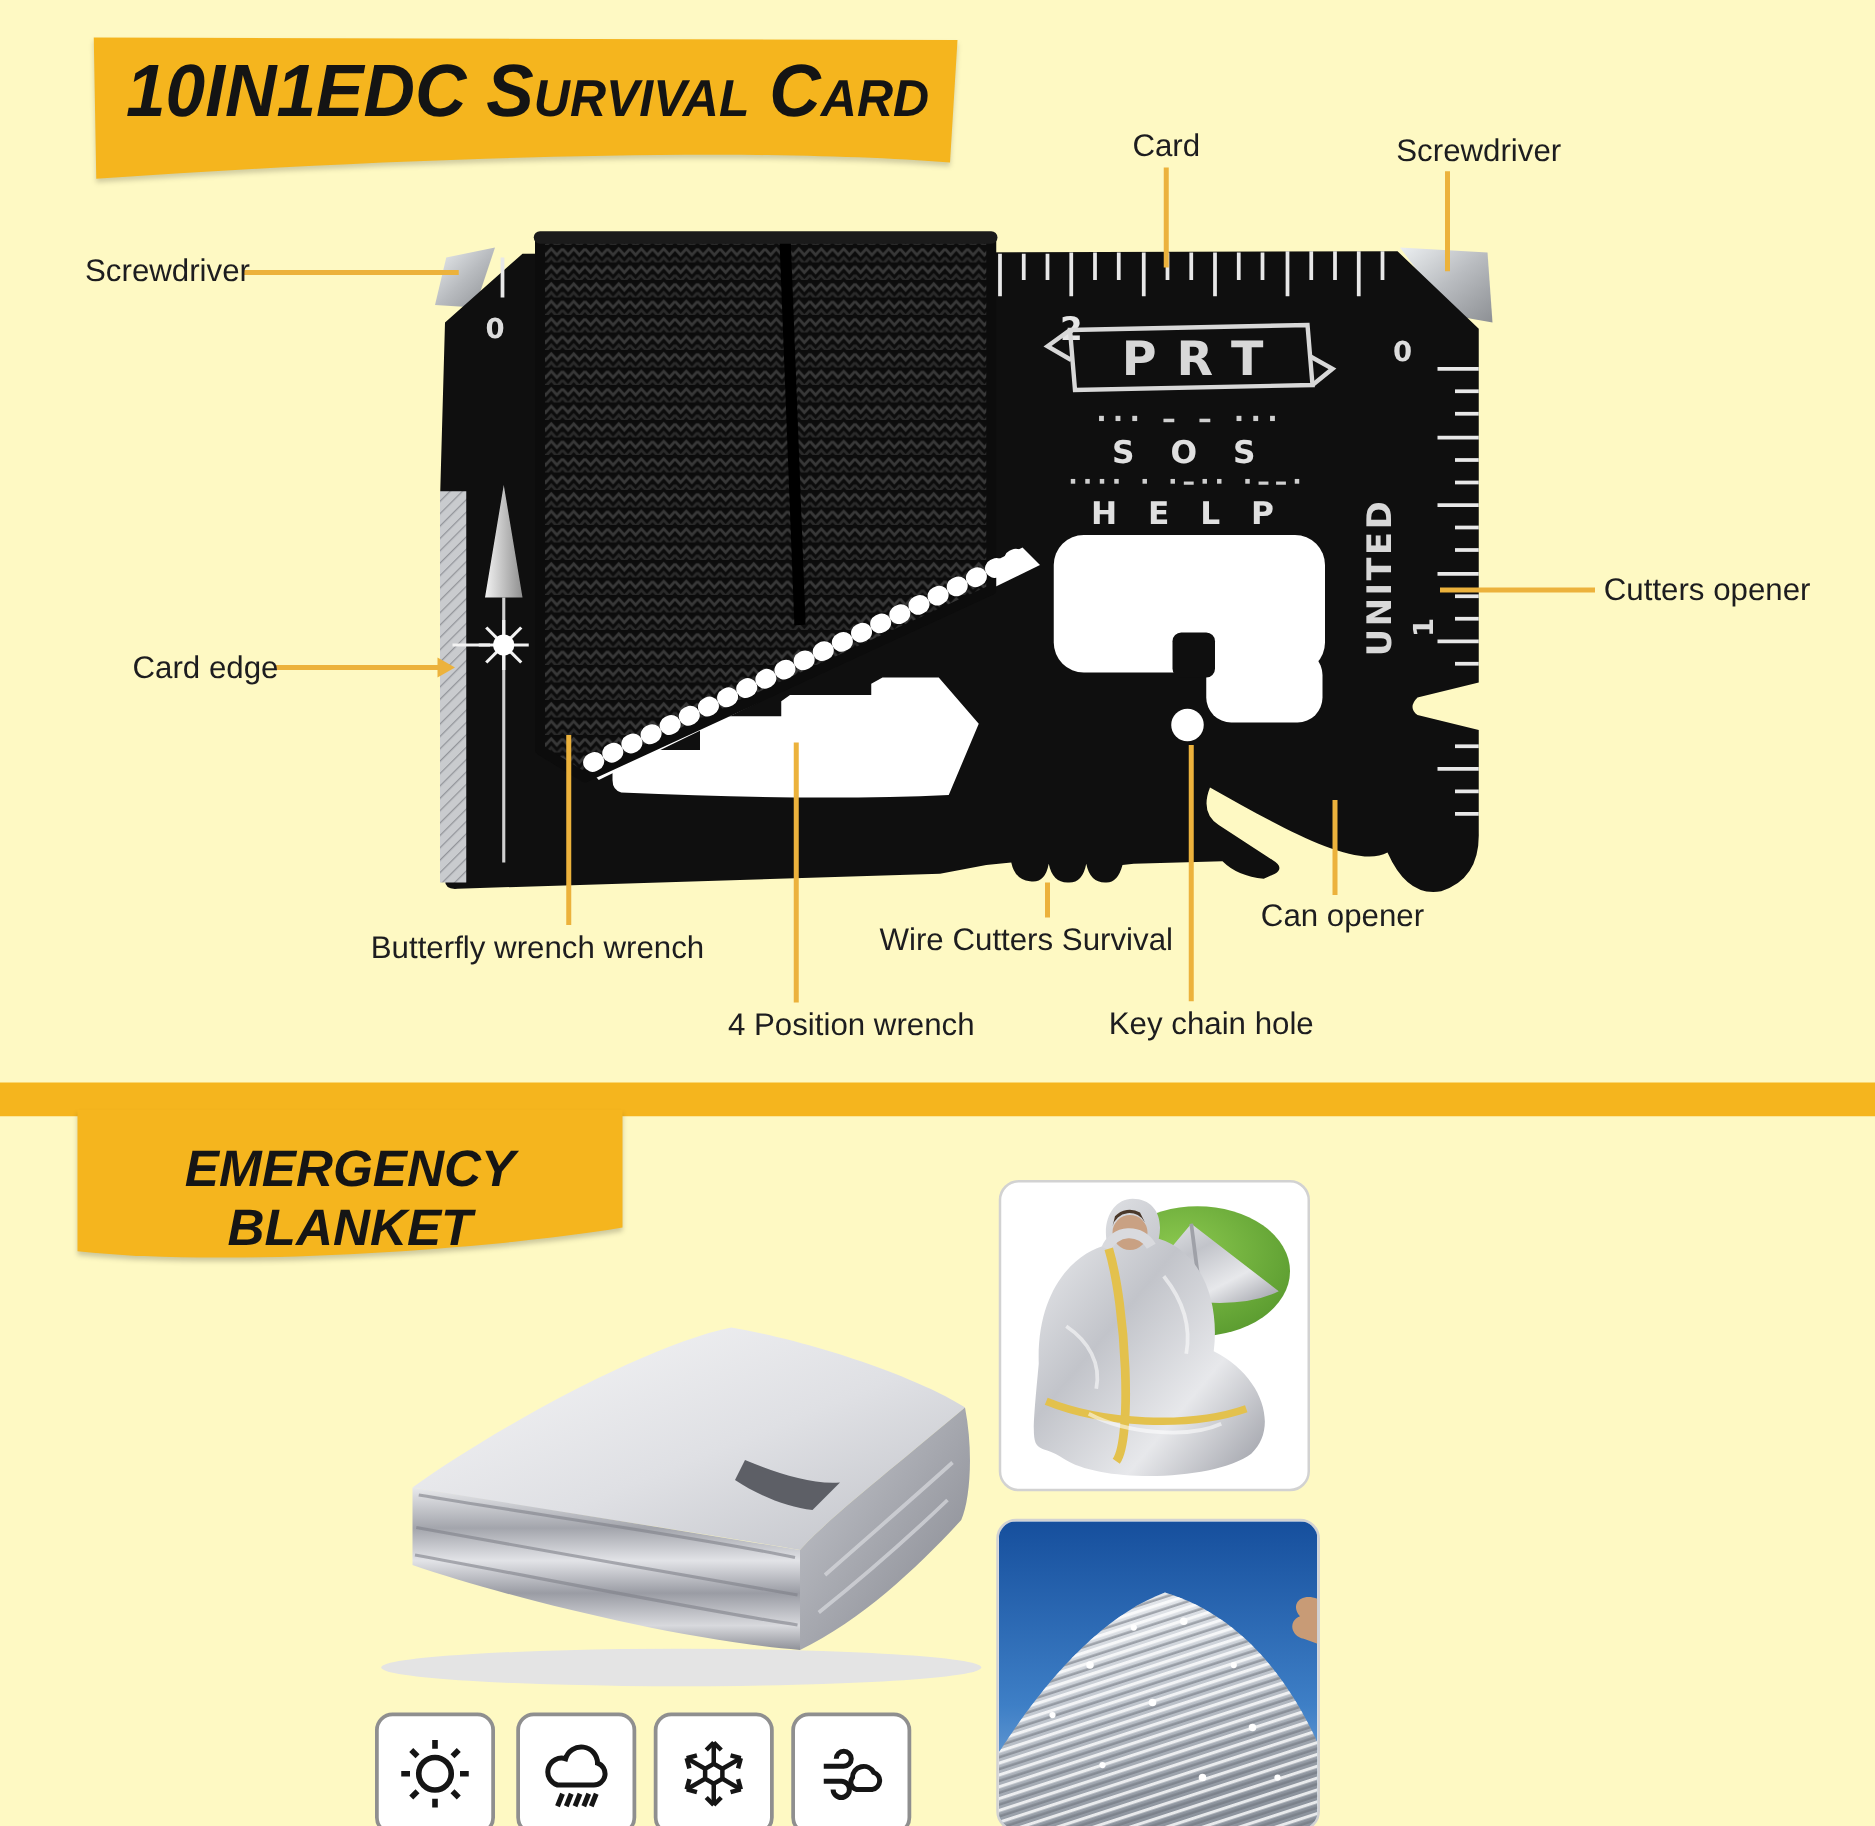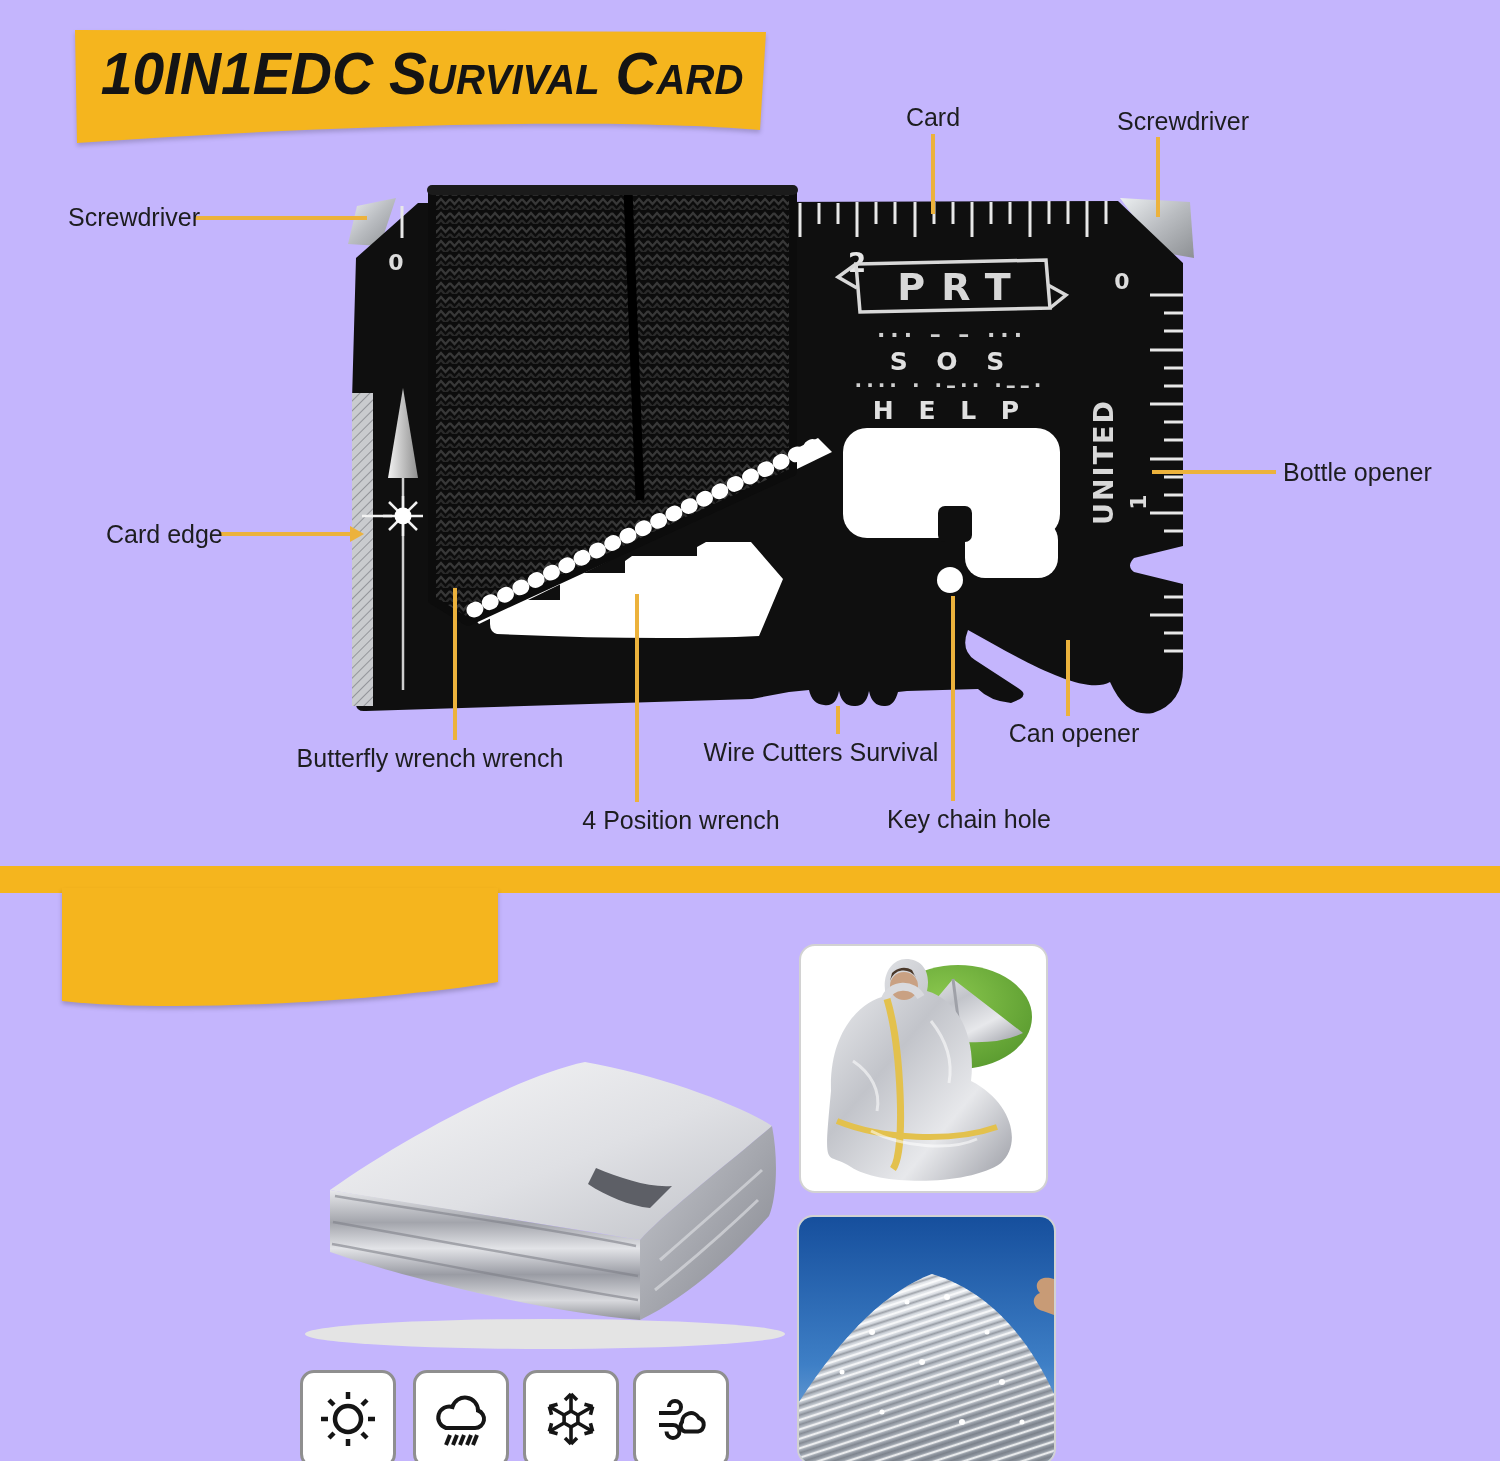--- a/index.html
+++ b/index.html
@@ -1,16 +1,16 @@
 <!DOCTYPE html>
 <html><head>
 <meta charset="utf-8">
 <style>
   html,body{margin:0;padding:0;background:#fff;}
-  .page{position:relative;width:1500px;height:1461px;background:#c4b5fd;overflow:hidden;
+  .page{position:relative;width:1500px;height:1461px;background:#fef9c3;overflow:hidden;
         font-family:"Liberation Sans",sans-serif;}
   svg{display:block;}
   .abs{position:absolute;}
   
   .banner-svg{position:absolute;left:0;top:0;filter:drop-shadow(0 3px 2px rgba(0,0,0,.18));}
   .banner-title{position:absolute;left:92px;top:40px;width:660px;text-align:center;
       font-weight:bold;font-style:italic;font-variant:small-caps;font-size:57px;color:#141414;
       letter-spacing:0px;transform:scaleY(1.04);}
   .divider-bar{position:absolute;left:0;top:866px;width:1500px;height:27px;background:#F5B51E;}
   .flag-svg{position:absolute;left:0;top:880px;filter:drop-shadow(0 3px 2px rgba(0,0,0,.2));}
@@ -193,31 +193,32 @@
   <div class="cl v" style="left:453px;top:588px;height:152px;"></div>
   <div class="cl v" style="left:635px;top:594px;height:208px;"></div>
   <div class="cl v" style="left:836px;top:706px;height:28px;"></div>
   <div class="cl v" style="left:951px;top:596px;height:205px;"></div>
   <div class="cl v" style="left:1066px;top:640px;height:76px;"></div>
 
   <div class="lbl center" style="left:933px;top:103px;">Card</div>
   <div class="lbl" style="left:1117px;top:107px;">Screwdriver</div>
   <div class="lbl" style="left:68px;top:203px;">Screwdriver</div>
   <div class="lbl" style="left:106px;top:520px;">Card edge</div>
-  <div class="lbl" style="left:1283px;top:458px;">Bottle opener</div>
+  <div class="lbl" style="left:1283px;top:458px;">Cutters opener</div>
   <div class="lbl center" style="left:430px;top:744px;">Butterfly wrench wrench</div>
   <div class="lbl center" style="left:681px;top:806px;">4 Position wrench</div>
   <div class="lbl center" style="left:821px;top:738px;">Wire Cutters Survival</div>
   <div class="lbl center" style="left:969px;top:805px;">Key chain hole</div>
   <div class="lbl center" style="left:1074px;top:719px;text-align:center;">Can opener</div>
 
   <div class="divider-bar"></div>
   <svg class="flag-svg" width="560" height="140" viewBox="0 880 560 140">
     <path d="M62,888 L498,888 L498,982 C390,1000 180,1014 62,1001 Z" fill="#F5B51E"></path>
   </svg>
+  <div class="flag-title">EMERGENCY BLANKET</div>
 
   <svg class="abs" style="left:295px;top:1040px;" width="500" height="315" viewBox="295 1040 500 315">
     <defs>
       <linearGradient id="topfoil" x1="0" y1="0" x2="1" y2="1">
         <stop offset="0" stop-color="#f7f7f8"></stop>
           <stop offset=".55" stop-color="#dfe0e4"></stop>
         <stop offset="1" stop-color="#bfc1c7"></stop>
       </linearGradient>
       <linearGradient id="sidefoil" x1="0" y1="0" x2="1" y2="1">
         <stop offset="0" stop-color="#c6c8ce"></stop>

